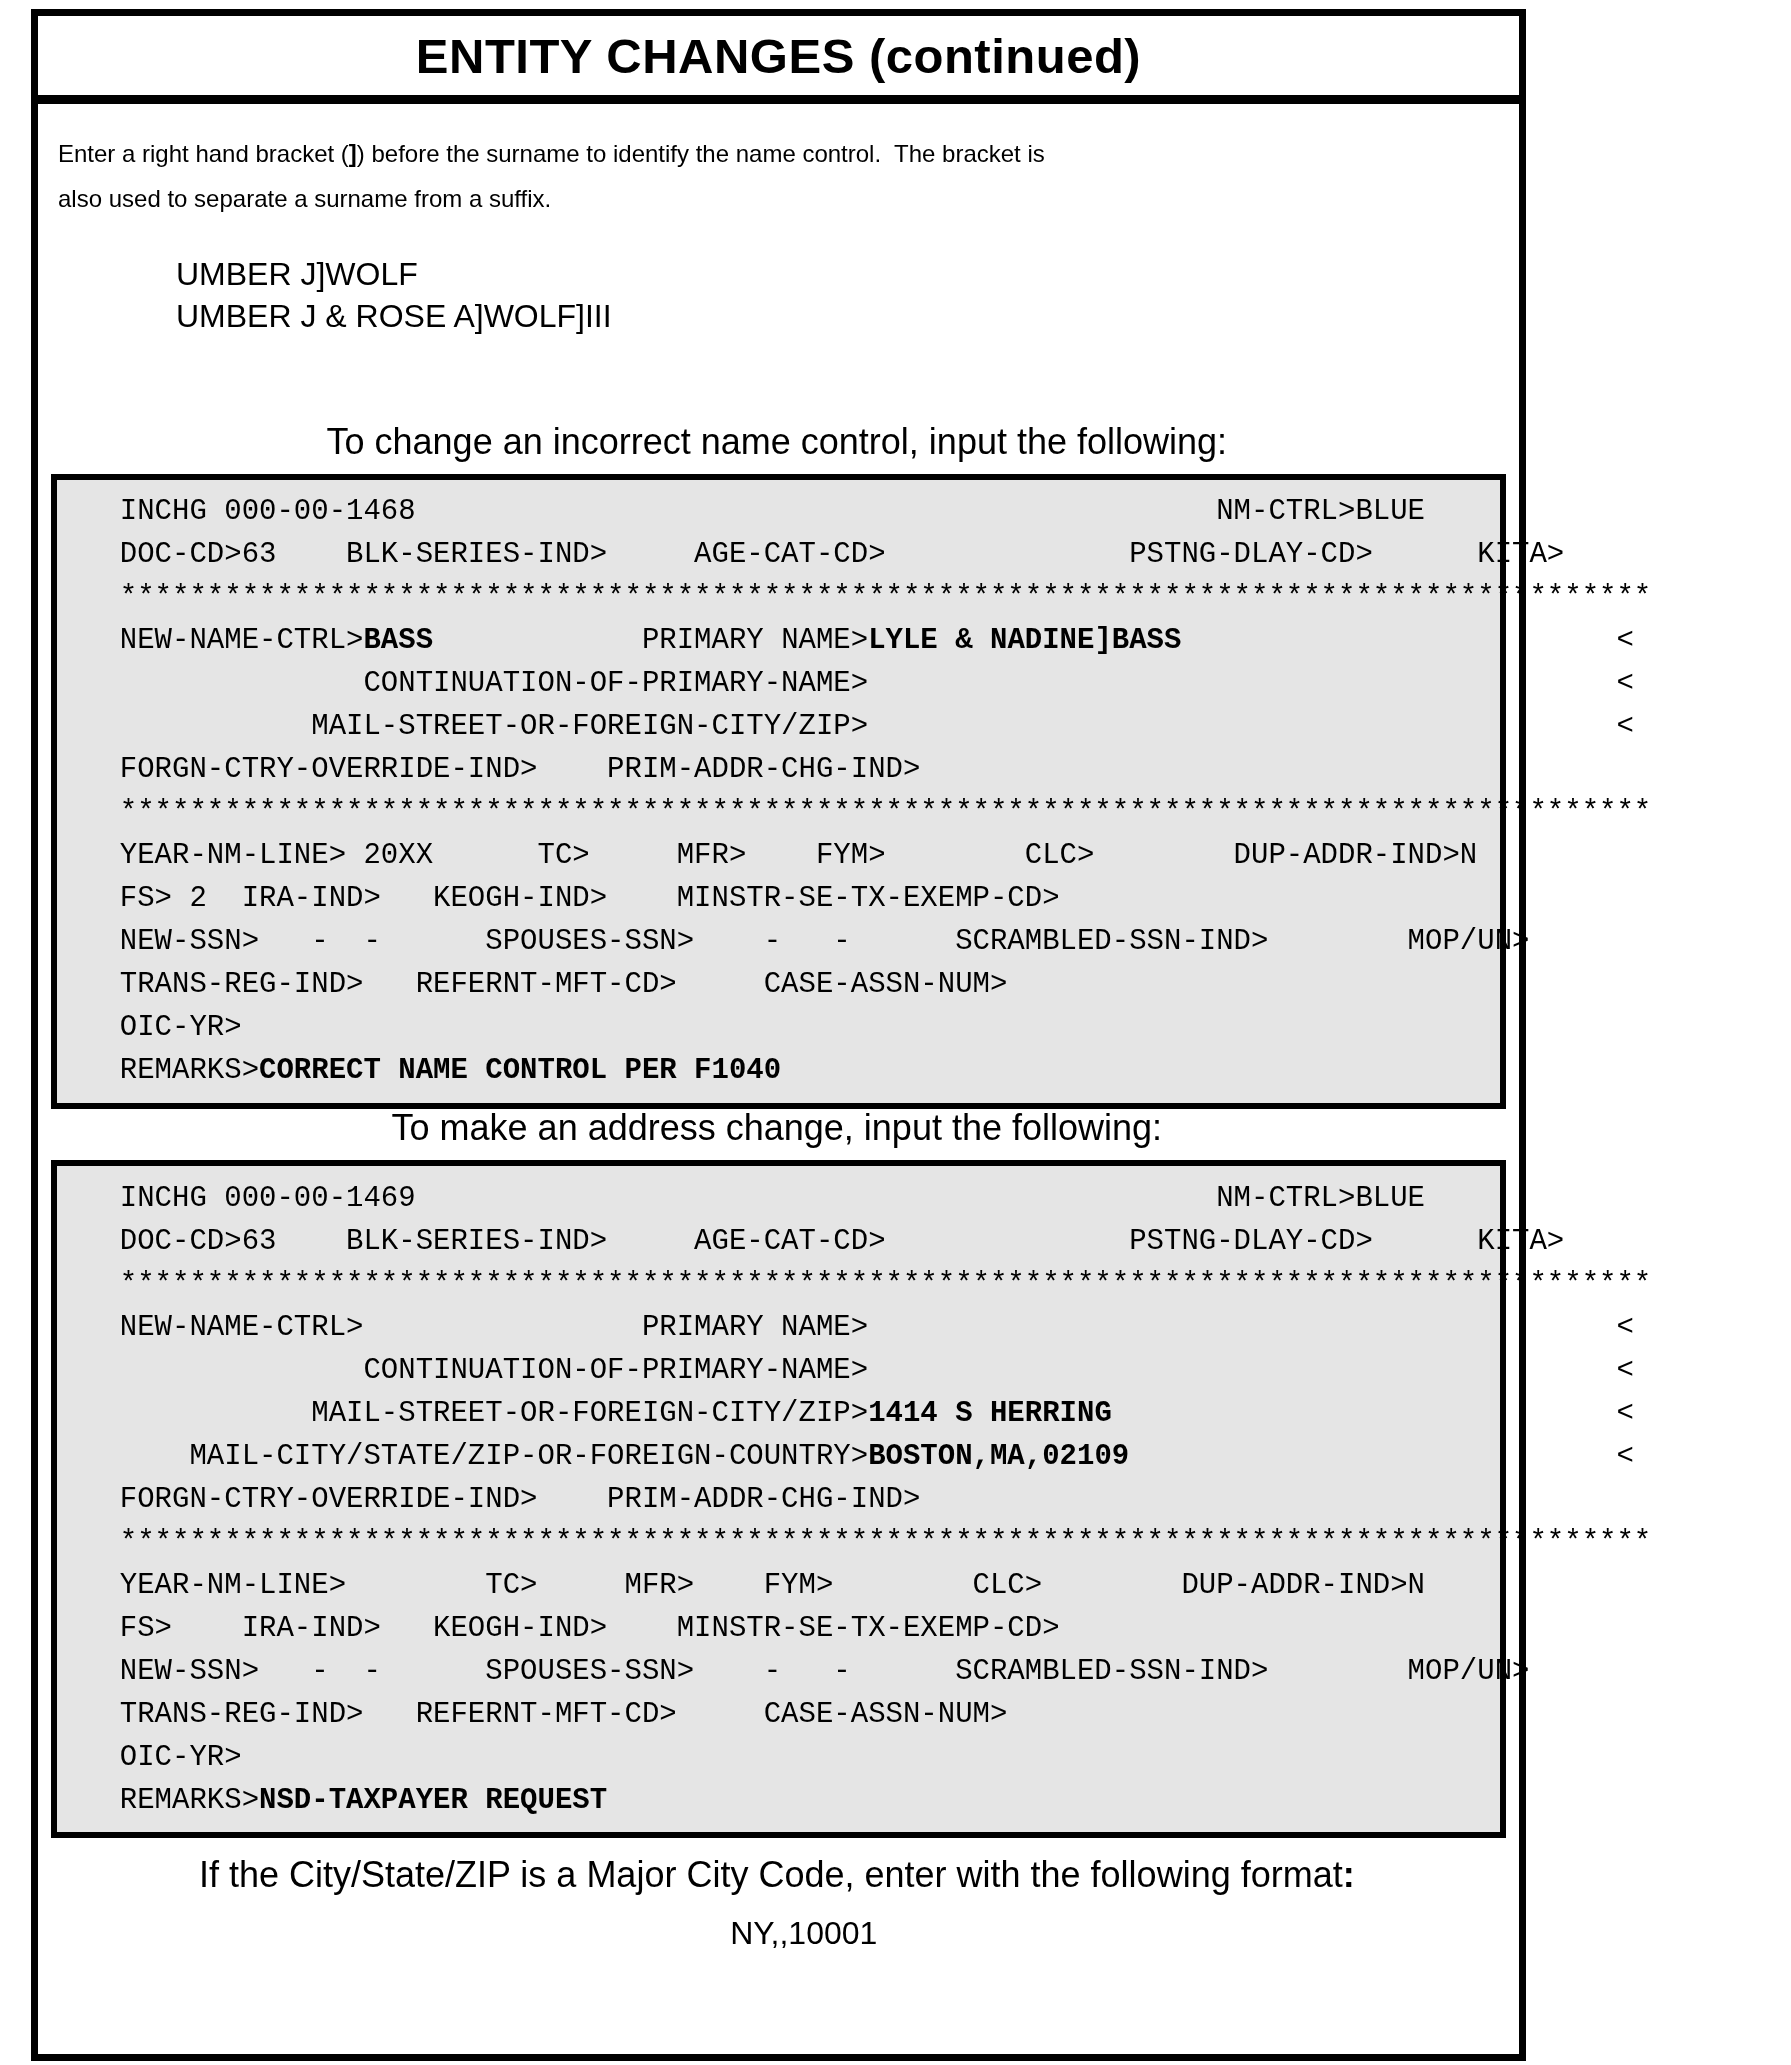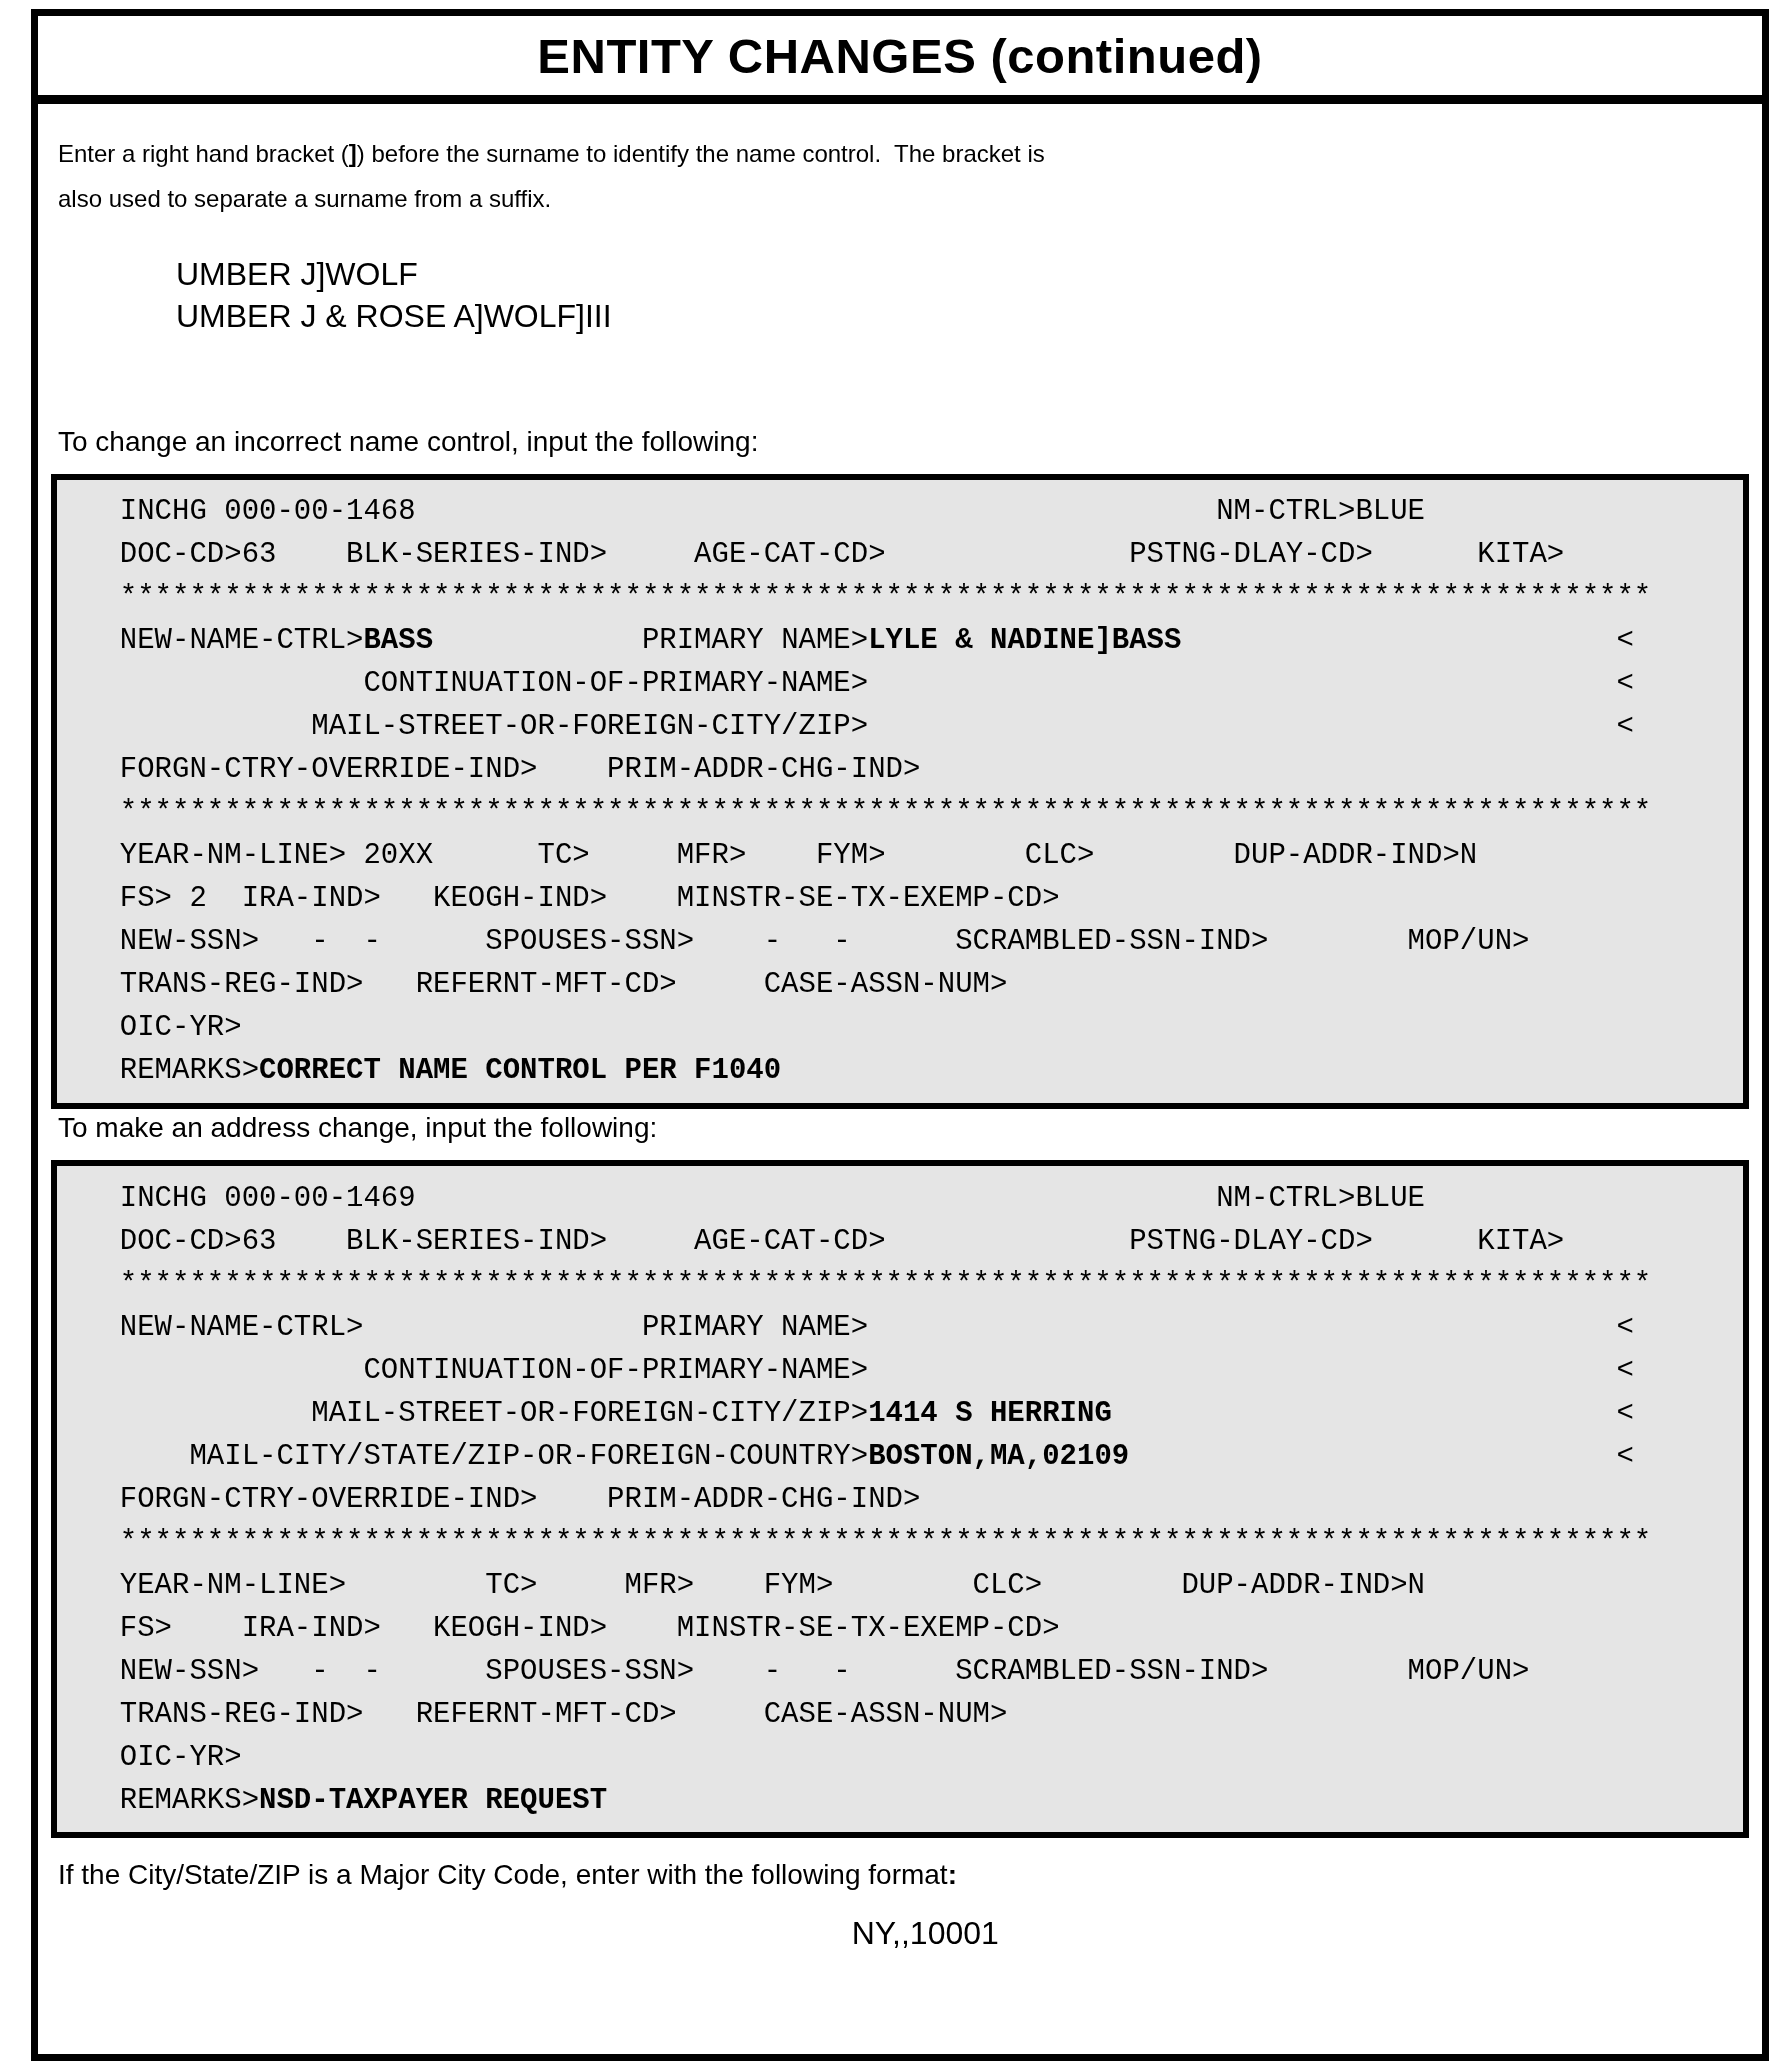--- a/index.html
+++ b/index.html
@@ -1,33 +1,33 @@
 <!DOCTYPE html>
 <html style="font-size:14.4px"><head>
 <meta charset="utf-8">
 <style>
   html, body { margin:0; padding:0; }
   body {
     width:1791px; height:2066px; background:#ffffff; color:#000;
     font-family:"Liberation Sans", sans-serif; position:relative; overflow:hidden;
   }
   .page-frame {
-    position:absolute; top:9px; left:31px; width:1738px; height:2052px;
+    position:absolute; top:9px; left:31px; width:1495px; height:2052px;
     border:7.2px solid #000; box-sizing:border-box; background:#fff;
   }
   .header {
     height:79px; border-bottom:9px solid #000;
     display:flex; align-items:center; justify-content:center;
   }
   .page-title { font-size:49px; font-weight:bold; letter-spacing:0.5px; }
   .content { padding:0 23.4px 0 20px; }
   .intro { margin-top:27px; font-size:24px; line-height:45px; white-space:pre; }
   .intro .b { font-weight:bold; }
   .examples { margin-top:32px; margin-left:118px; font-size:32px; line-height:42px; white-space:pre; }
-  .caption { font-size:28px; line-height:38px; white-space:pre; }
+  .caption { font-size:36px; line-height:38px; white-space:pre;text-align:center; }
   .caption .b { font-weight:bold; }
   .caption-1 { margin-top:86px; }
   .caption-2 { }
   .screen {
     margin-top:12.6px; margin-left:-7.2px; margin-right:-10.8px;
     border:6.3px solid #000; box-sizing:border-box;
     padding:10.8px 7.2px 10.8px 63px; background:#e5e5e5;
   }
   .screen .line {
     font-family:"Liberation Mono","DejaVu Sans Mono",monospace;

